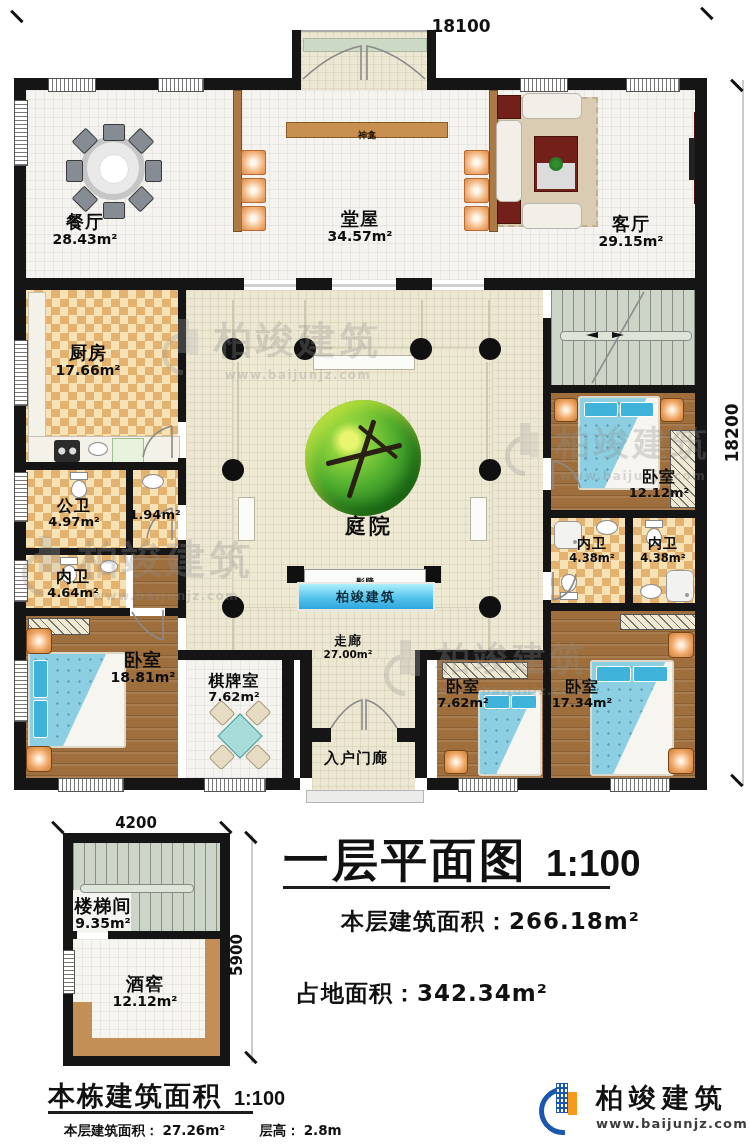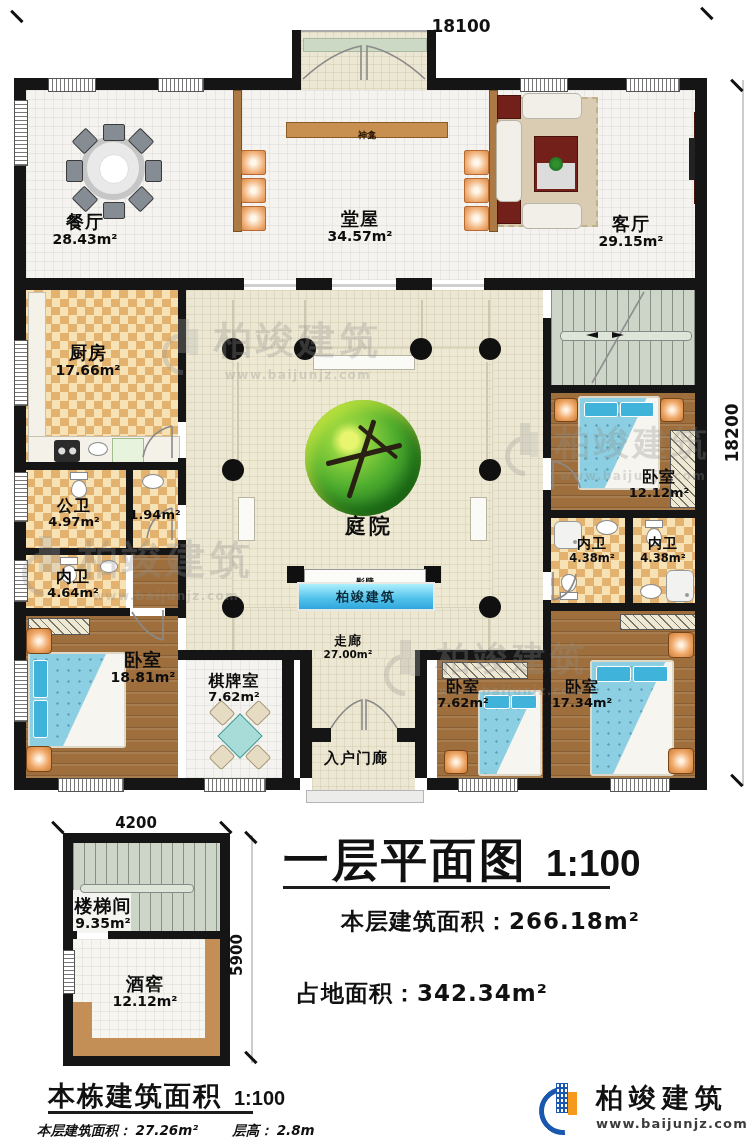--- a/index.html
+++ b/index.html
@@ -517,21 +517,21 @@
   </div>
   <div class="inf" style="left:297px;top:978px;">
     <span>占地面积：</span><span>342.34m²</span>
   </div>
 
   <div class="title-row" style="left:48px;top:1078px;">
     <span class="bt-main">本栋建筑面积</span>
     <span class="bt-scale">1:100</span>
   </div>
   <div class="tline" style="left:48px;top:1111px;width:205px;height:2.5px;"></div>
-  <div class="binf" style="left:37px;top:1122px;font-style:italic;">
+  <div class="binf" style="left:64px;top:1122px;">
     <span>本层建筑面积：</span><span>27.26m²</span><span class="gap14"></span><span>层高：</span><span>2.8m</span>
   </div>
 
   <div class="logo" style="left:538px;top:1080px;">
     <div class="licon">
       <div class="larc"></div>
       <div class="lb1"></div>
       <div class="lb2"></div>
     </div>
     <div>

